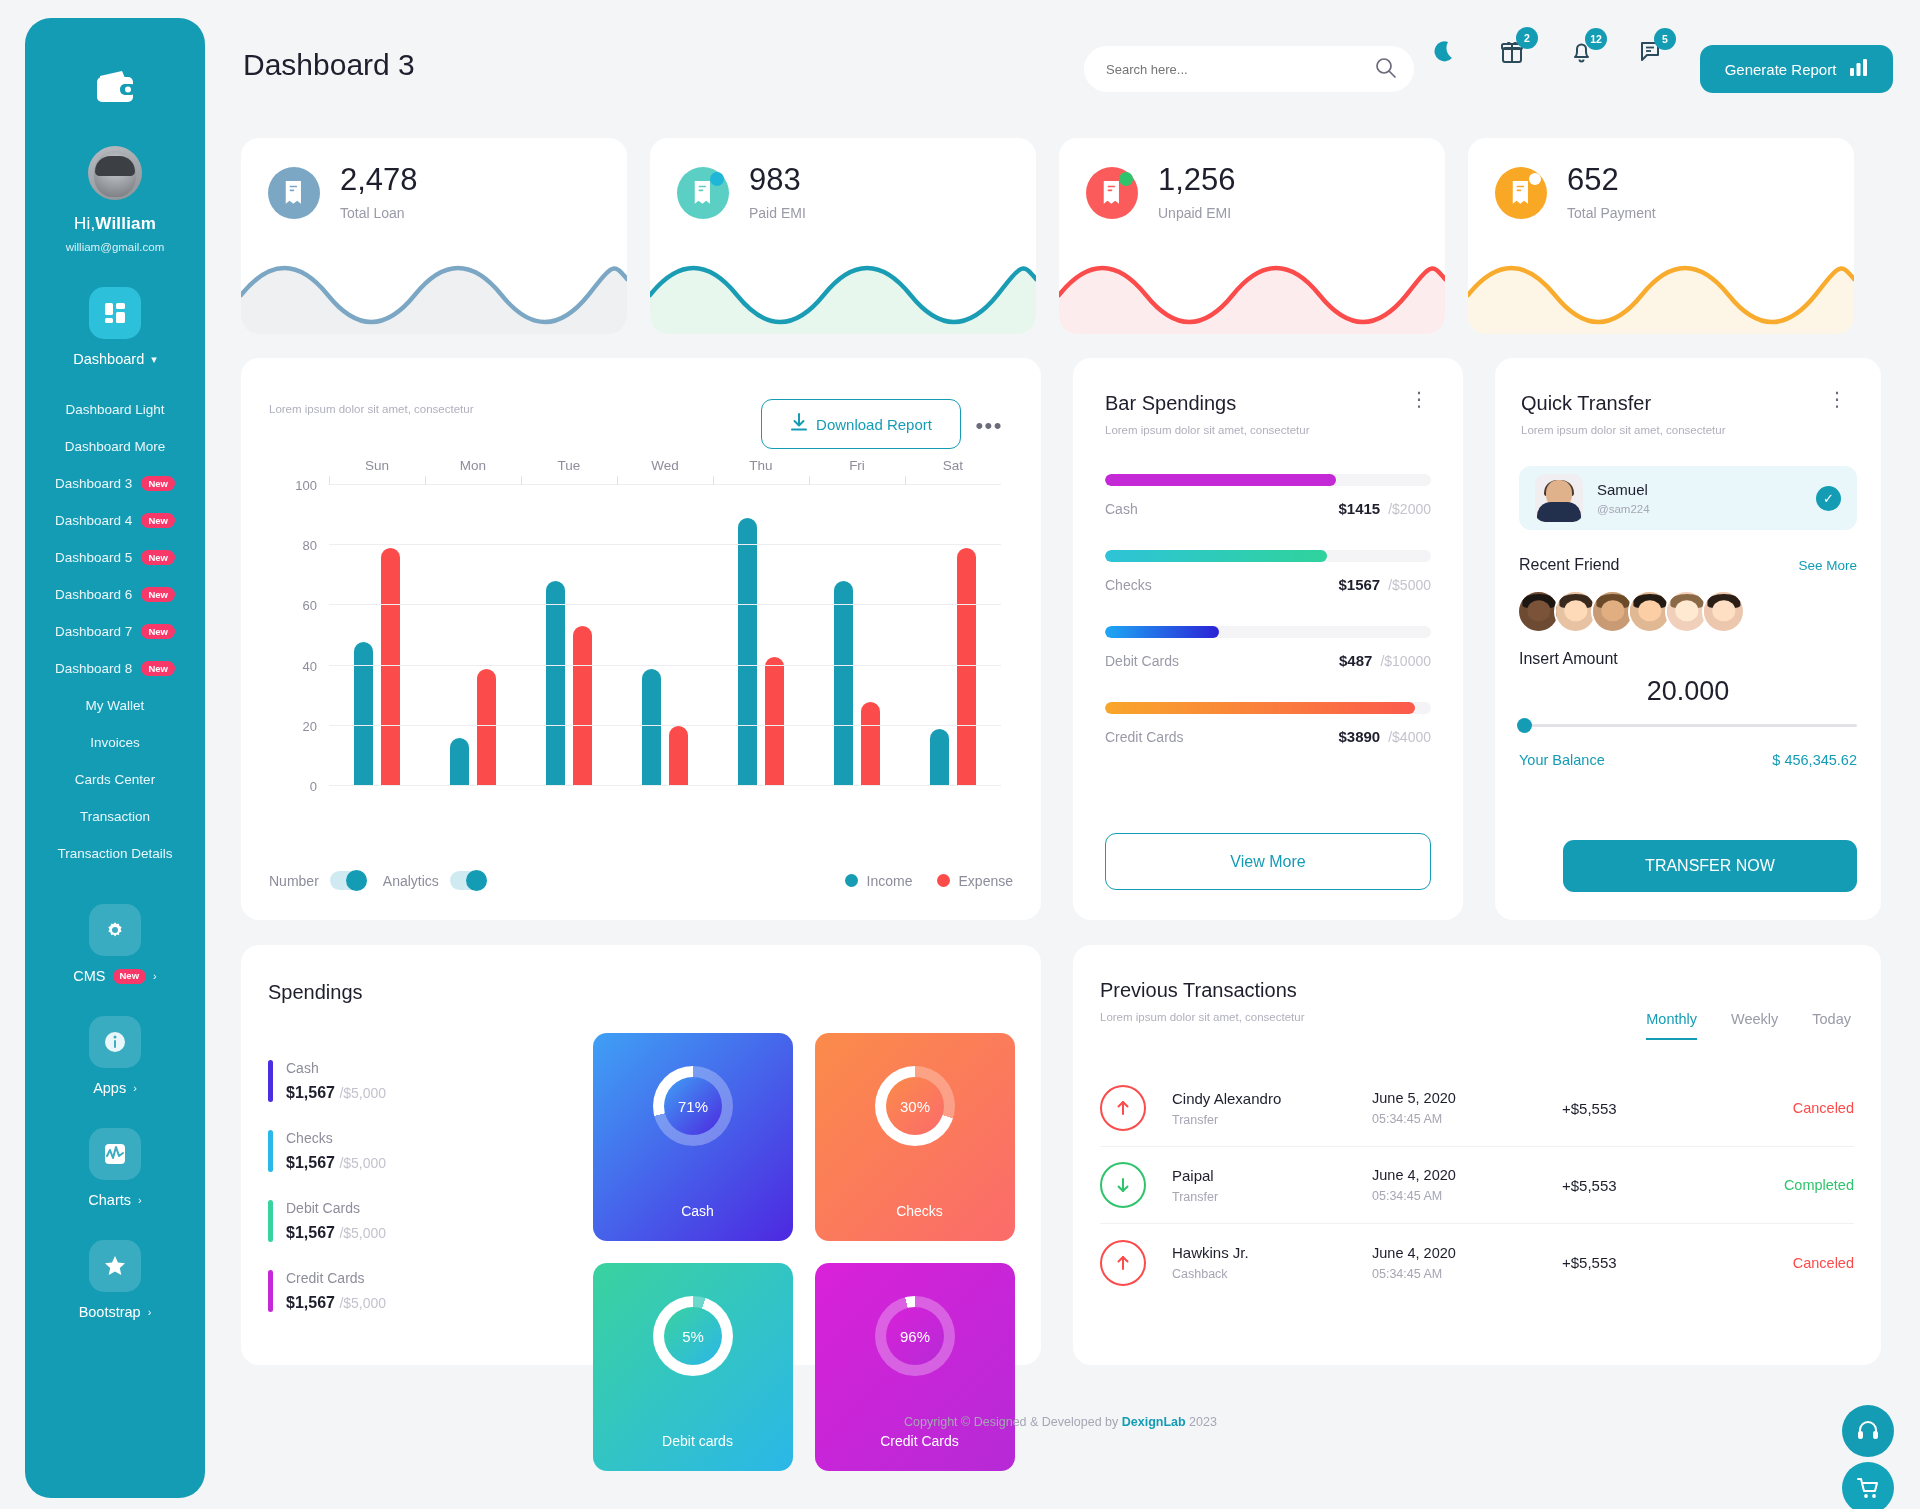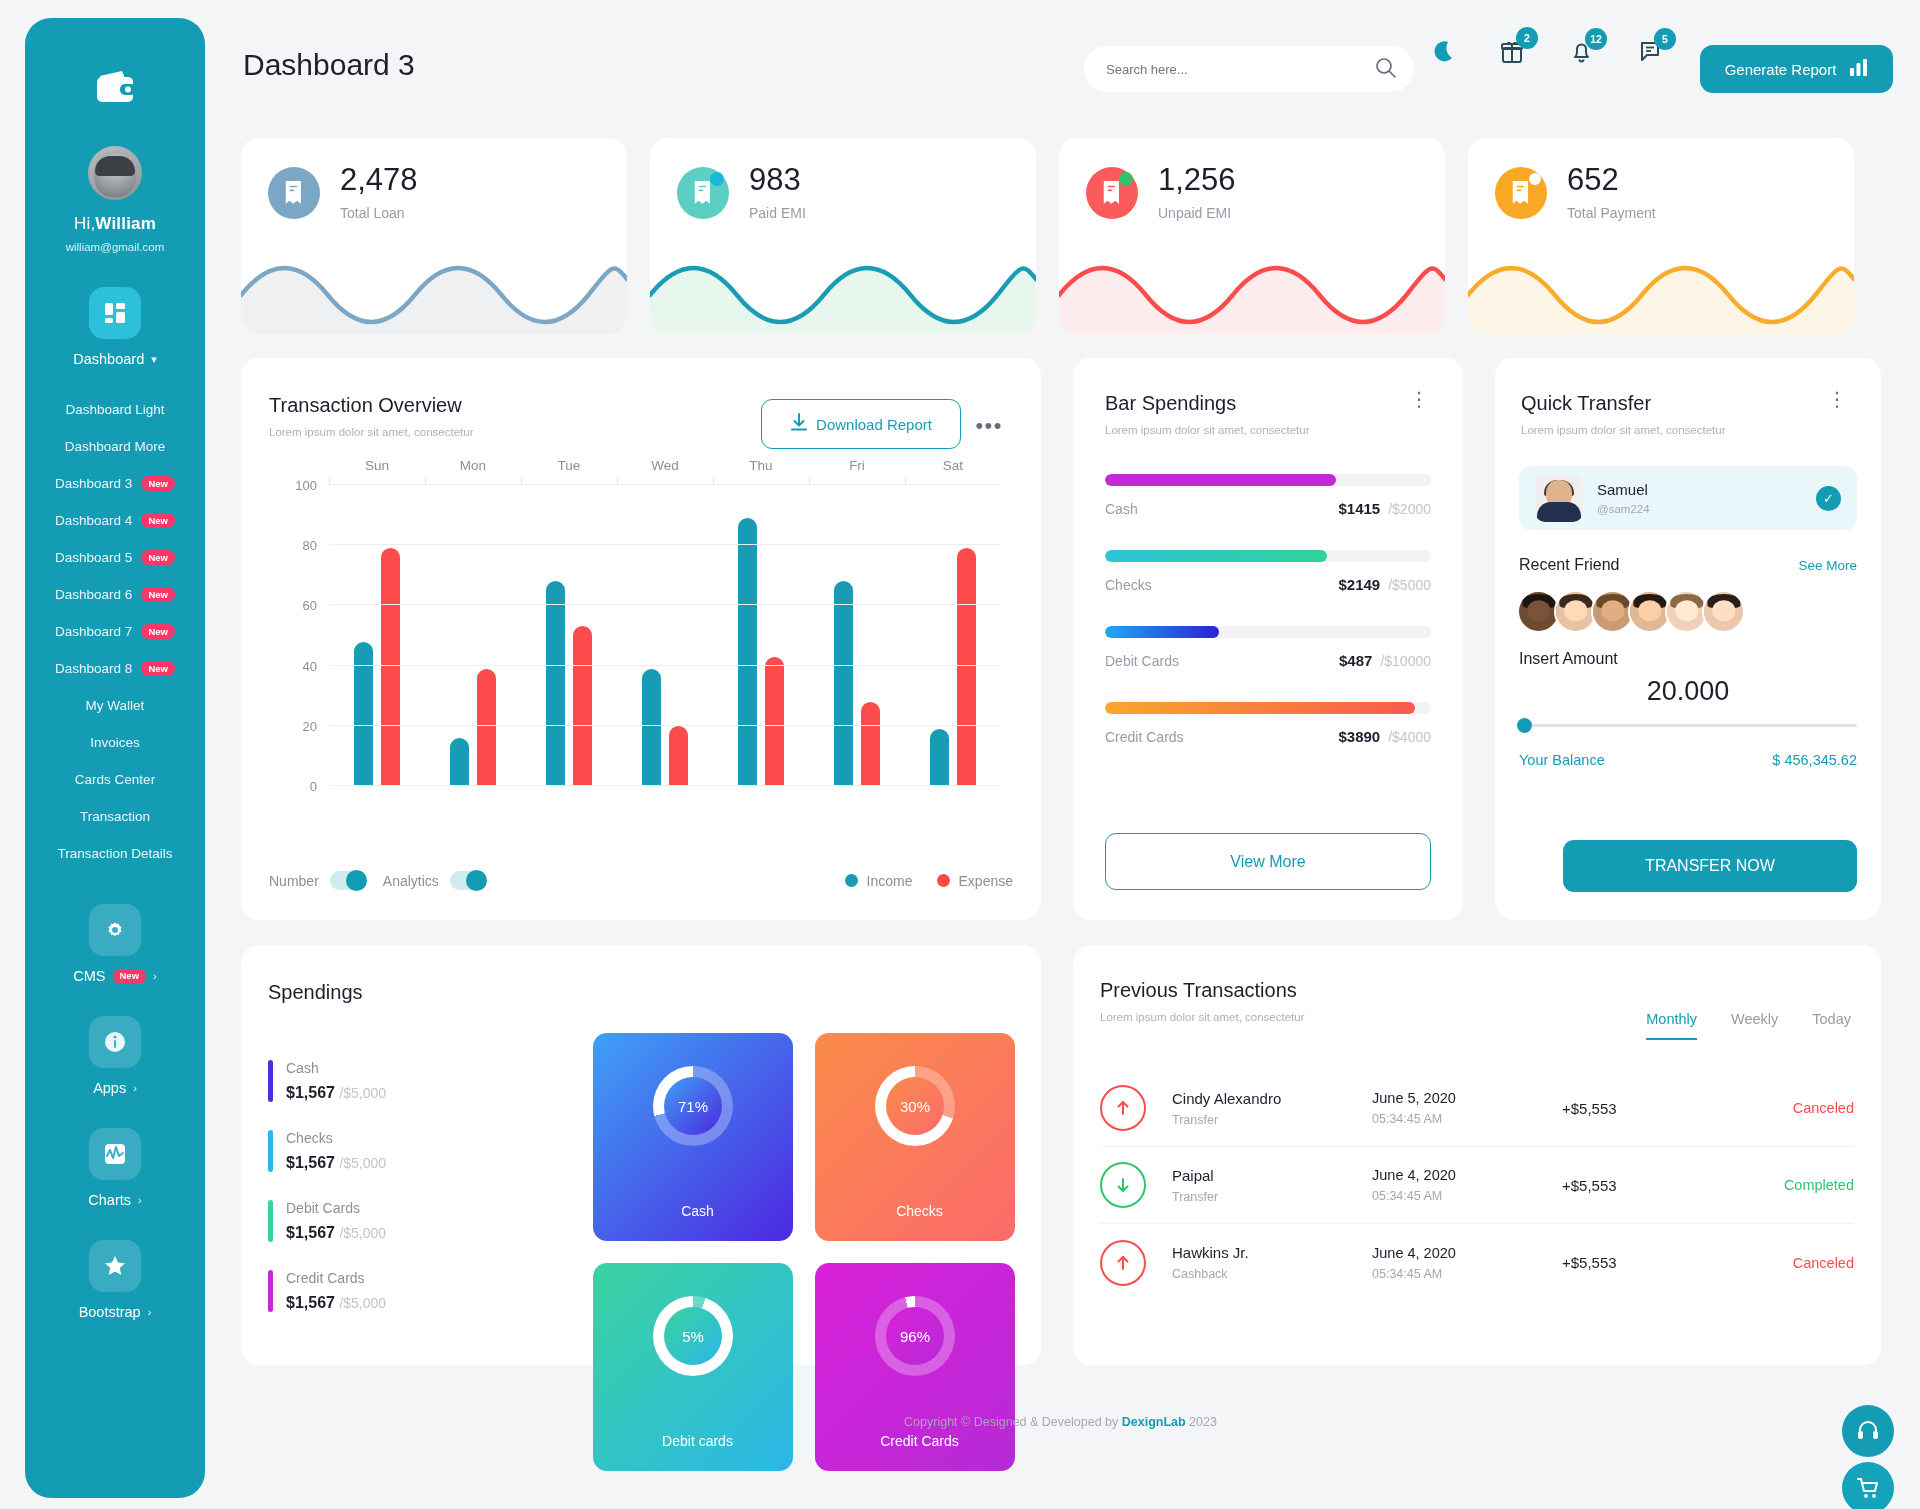--- a/index.html
+++ b/index.html
@@ -508,21 +508,20 @@
         </div>
         <div class="stat-wave"><svg width="100%" height="85" viewBox="0 0 400 85" preserveAspectRatio="none">
             <path d="M0,46 C30,10 60,10 90,46 C120,82 150,82 180,46 C210,10 240,10 270,46 C300,82 330,82 360,46 C386,14 386,14 400,30 L400,85 L0,85 Z" fill="#fdf5e5"></path>
             <path d="M0,46 C30,10 60,10 90,46 C120,82 150,82 180,46 C210,10 240,10 270,46 C300,82 330,82 360,46 C386,14 386,14 400,30" fill="none" stroke="#f9ab2e" stroke-width="4.5" stroke-linecap="round"></path>
           </svg></div>
       </div>
     </div>
 
   <section class="panel" id="transaction-overview">
     <div style="padding:36px 0 0 28px">
-      <div class="p-title">Transaction Overview</div>
       <div class="p-sub">Lorem ipsum dolor sit amet, consectetur</div>
     </div>
     <button class="dl-btn">
       <span>
         <svg width="18" height="19" viewBox="0 0 18 19">
             <line x1="9" y1="1" x2="9" y2="12" stroke="#159cb5" stroke-width="2" stroke-linecap="round"></line>
             <path d="M4.5 8L9 12.5 13.5 8" fill="none" stroke="#159cb5" stroke-width="2" stroke-linecap="round" stroke-linejoin="round"></path>
             <line x1="2" y1="16.5" x2="16" y2="16.5" stroke="#159cb5" stroke-width="2" stroke-linecap="round"></line>
           </svg>
       </span>
@@ -631,21 +630,21 @@
             <span class="sp-amt">$1415</span>
             <span class="sp-tot">/$2000</span>
           </div>
         </div>
         <div class="spend-row" style="margin-bottom: 33px;">
           <div class="track">
             <div class="fill" style="width:68%;background:linear-gradient(90deg,#2ec3d8,#2fd39b)"></div>
           </div>
           <div class="sp-meta">
             <span class="sp-name">Checks</span>
-            <span class="sp-amt">$2149</span>
+            <span class="sp-amt">$1567</span>
             <span class="sp-tot">/$5000</span>
           </div>
         </div>
         <div class="spend-row" style="margin-bottom: 33px;">
           <div class="track">
             <div class="fill" style="width:35%;background:linear-gradient(90deg,#1fa8f4,#2a22d6)"></div>
           </div>
           <div class="sp-meta">
             <span class="sp-name">Debit Cards</span>
             <span class="sp-amt">$487</span>

